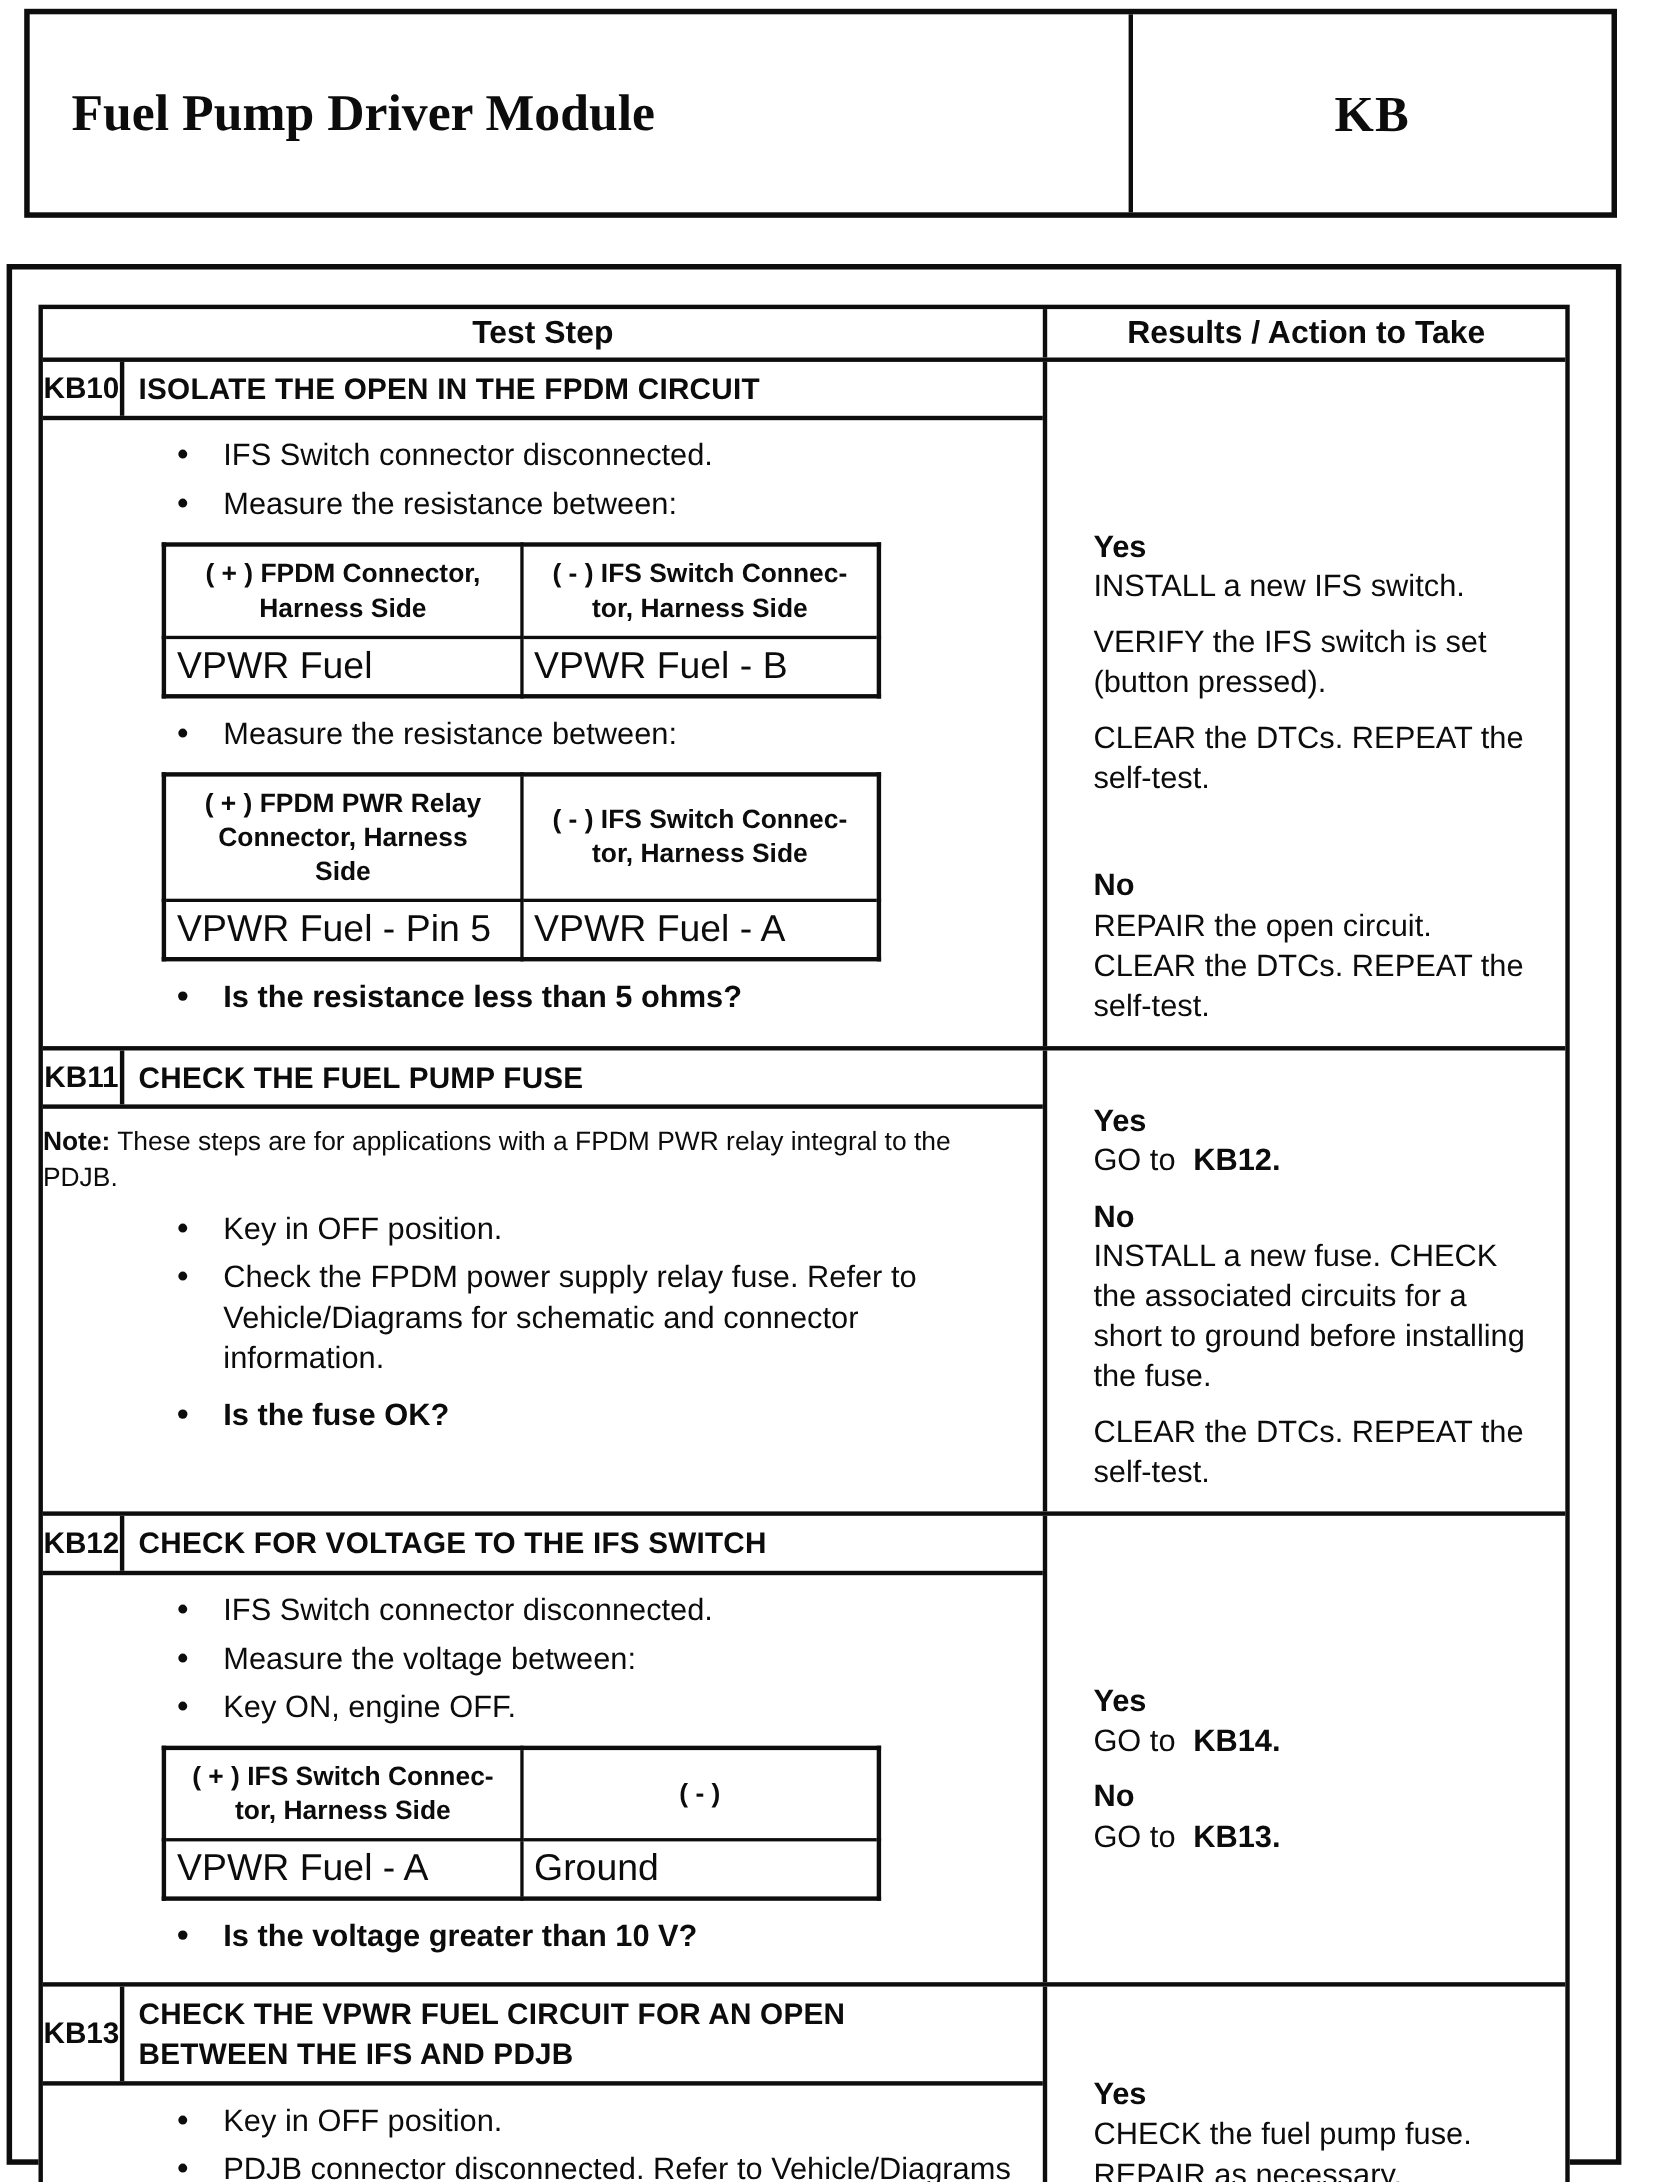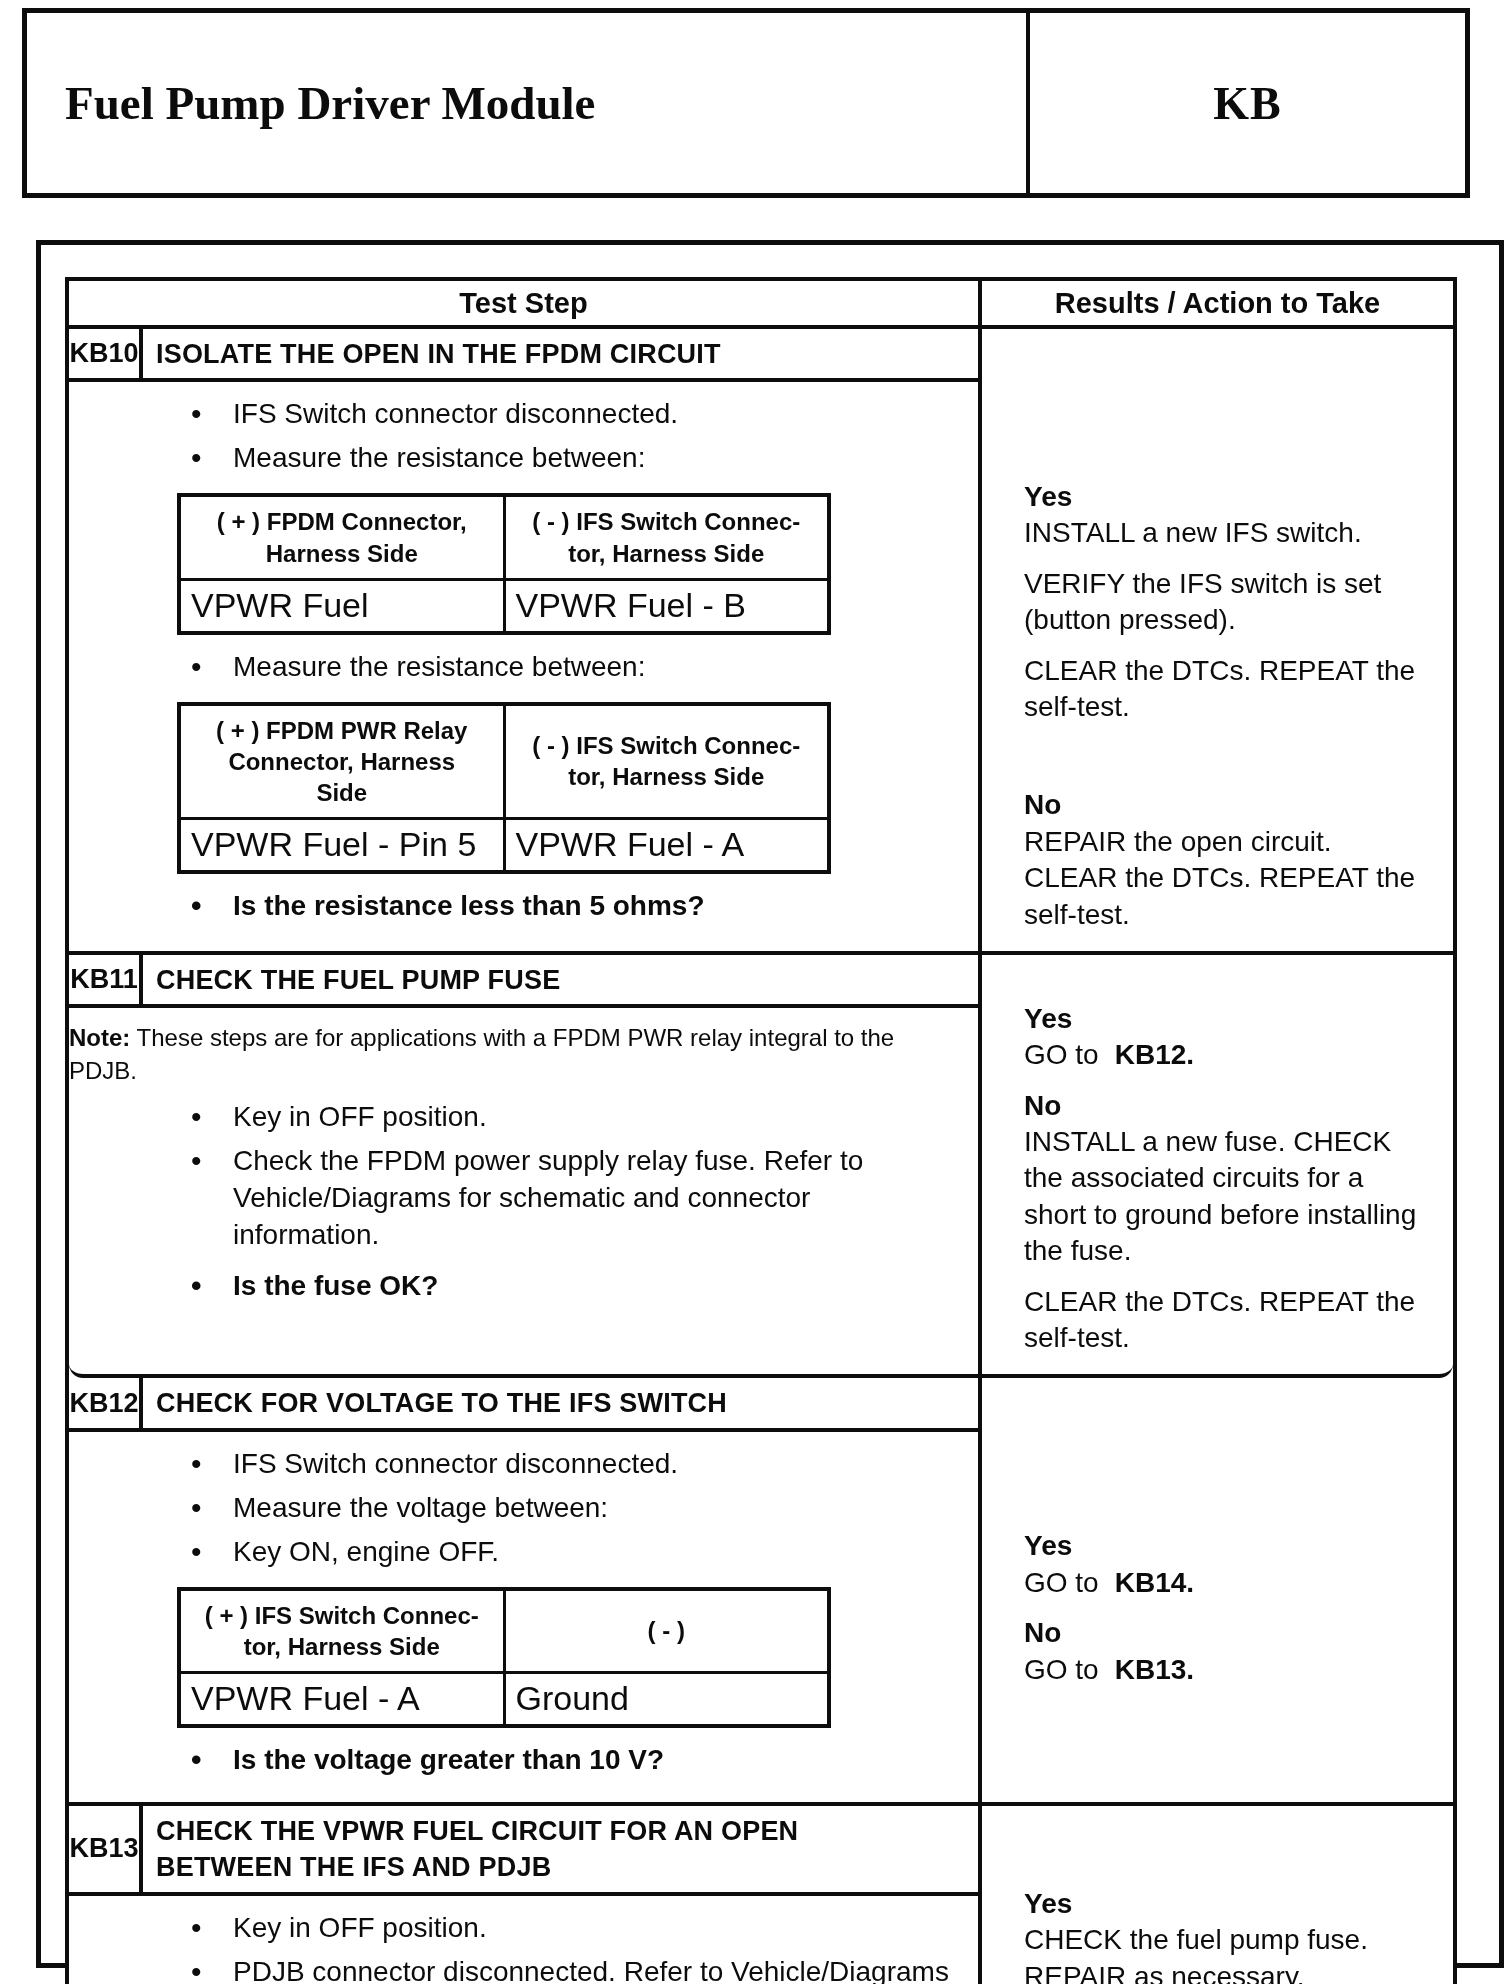--- a/index.html
+++ b/index.html
@@ -30,21 +30,21 @@
     font-weight:bold; font-size:47px; letter-spacing:0px;
   }
   .header-right { flex:1; display:flex; align-items:center; justify-content:center; }
   .header-code {
     font-family:"Liberation Serif", serif;
     font-weight:bold; font-size:46px; letter-spacing:1px;
   }
 
   
   .container {
-    position:absolute; left:36px; top:240px;
+    position:absolute; left:6px; top:240px;
     width:1468px; height:1728px;
     border:5px solid #0d0d0d;
   }
 
   
   .ptable {
     position:absolute; left:24px; top:32px;
     width:1392px;
     border:4px solid #0d0d0d;
     background:#fff;
@@ -115,21 +115,21 @@
   
   .res-label { font-weight:bold; font-size:28px; }
   .results-cell p { margin:0 0 14px 0; }
   .results-cell p.tight { margin-bottom:2px; }
   .goto .tgt { font-weight:bold; margin-left:16px; }
 
   
   .sec-kb10 { min-height:490px; }
   .sec-kb10 .results-cell { padding-top:150px; }
   .sec-kb10 .no-block { margin-top:62px; }
-  .sec-kb11 { min-height:310px;border-radius:14px; }
+  .sec-kb11 { min-height:310px; }
   .sec-kb11 .results-cell { padding-top:46px; }
   .sec-kb12 { min-height:326px; }
   .sec-kb12 .results-cell { padding-top:150px; }
   .sec-kb13 { min-height:448px; }
   .sec-kb13 .results-cell { padding-top:80px; }
   .small-gap-top { margin-top:14px; }
 </style>
 </head>
 <body>
 

